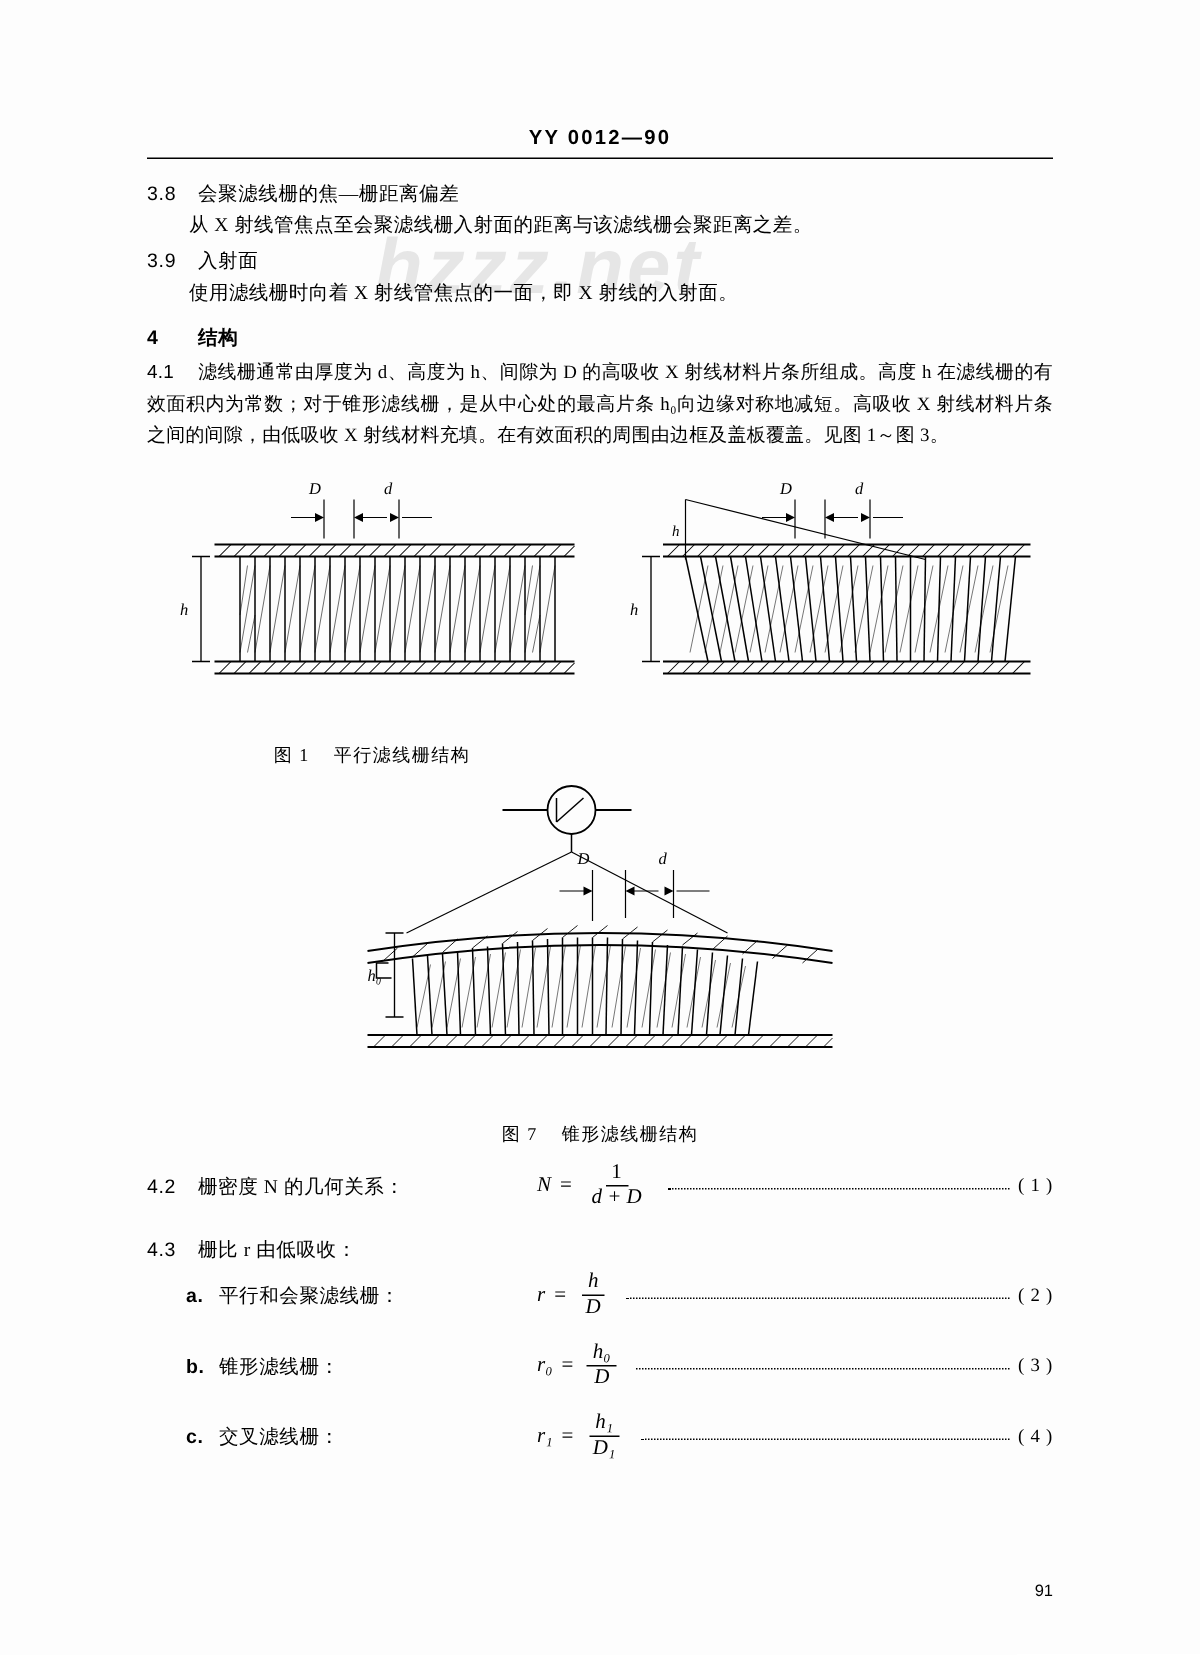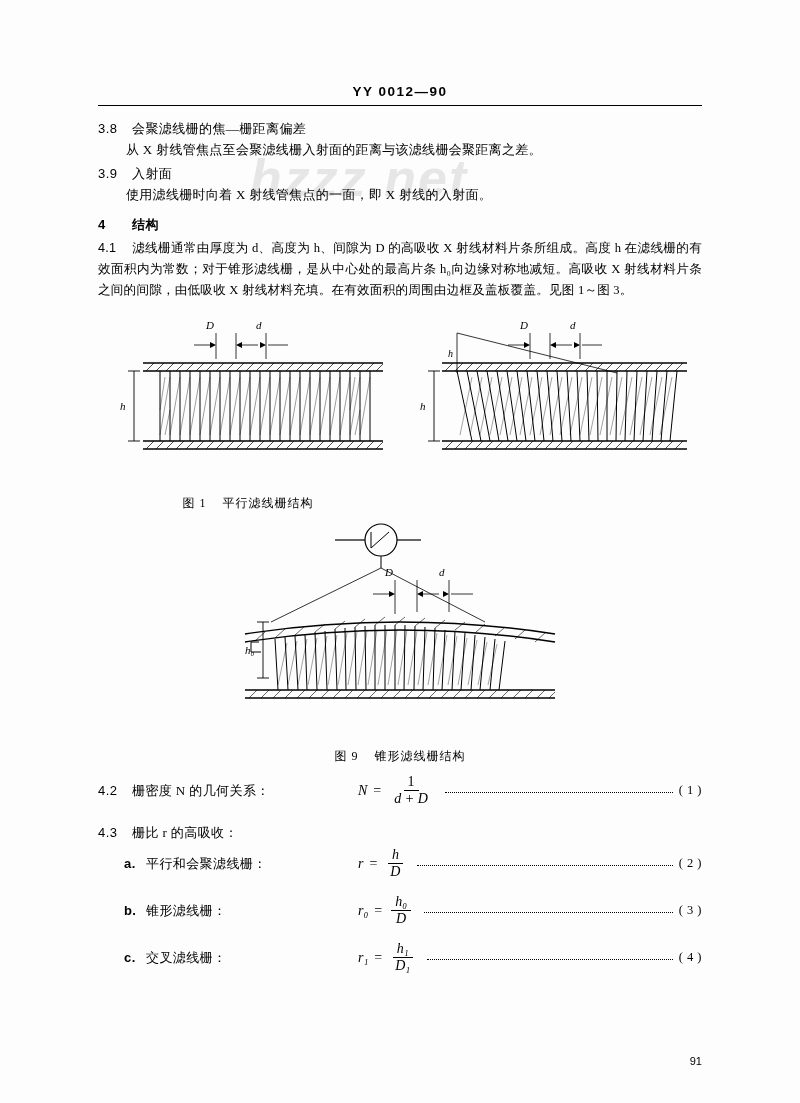--- a/index.html
+++ b/index.html
@@ -625,21 +625,21 @@
         <line x1="188" y1="76" x2="208" y2="76" stroke="#000" stroke-width="0.8"></line>
         <polygon points="210,76 204,73 204,79" fill="#000"></polygon>
         <line x1="234" y1="76" x2="254" y2="76" stroke="#000" stroke-width="0.8"></line>
         <polygon points="232,76 238,73 238,79" fill="#000"></polygon>
         <polygon points="264,76 258,73 258,79" fill="#000"></polygon>
         <line x1="266" y1="76" x2="288" y2="76" stroke="#000" stroke-width="0.8"></line>
         <text x="200" y="58" font-family="Liberation Serif, serif" font-style="italic" font-size="11">D</text>
         <text x="254" y="58" font-family="Liberation Serif, serif" font-style="italic" font-size="11">d</text>
       </svg>
       <div class="figcap">
-        <span>图 9</span>
+        <span>图 7</span>
         &nbsp;&nbsp;
         <span>锥形滤线栅结构</span>
       </div>
     </div>
 
     <div class="eqrow">
       <div class="eq-left">
         <span class="num2">4.2</span><span>栅密度 N 的几何关系：</span>
       </div>
       <div class="eq-mid">
@@ -649,21 +649,21 @@
           <span class="top mathn">1</span>
           <span class="bot mathi">d + D</span>
         </span>
         <span class="dots"></span>
         <span class="eqnum">( 1 )</span>
       </div>
     </div>
 
     <div class="eqrow" style="margin-top:18px;">
       <div class="eq-left">
-        <span class="num2">4.3</span><span>栅比 r 的高吸收：</span>
+        <span class="num2">4.3</span><span>栅比 r 由低吸收：</span>
       </div>
       <div class="eq-mid"></div>
     </div>
 
     <div class="eqrow" style="margin-top:6px;">
       <div class="eq-left">
         <span class="abc">a.</span><span>平行和会聚滤线栅：</span>
       </div>
       <div class="eq-mid">
         <span class="mathi">r</span>

